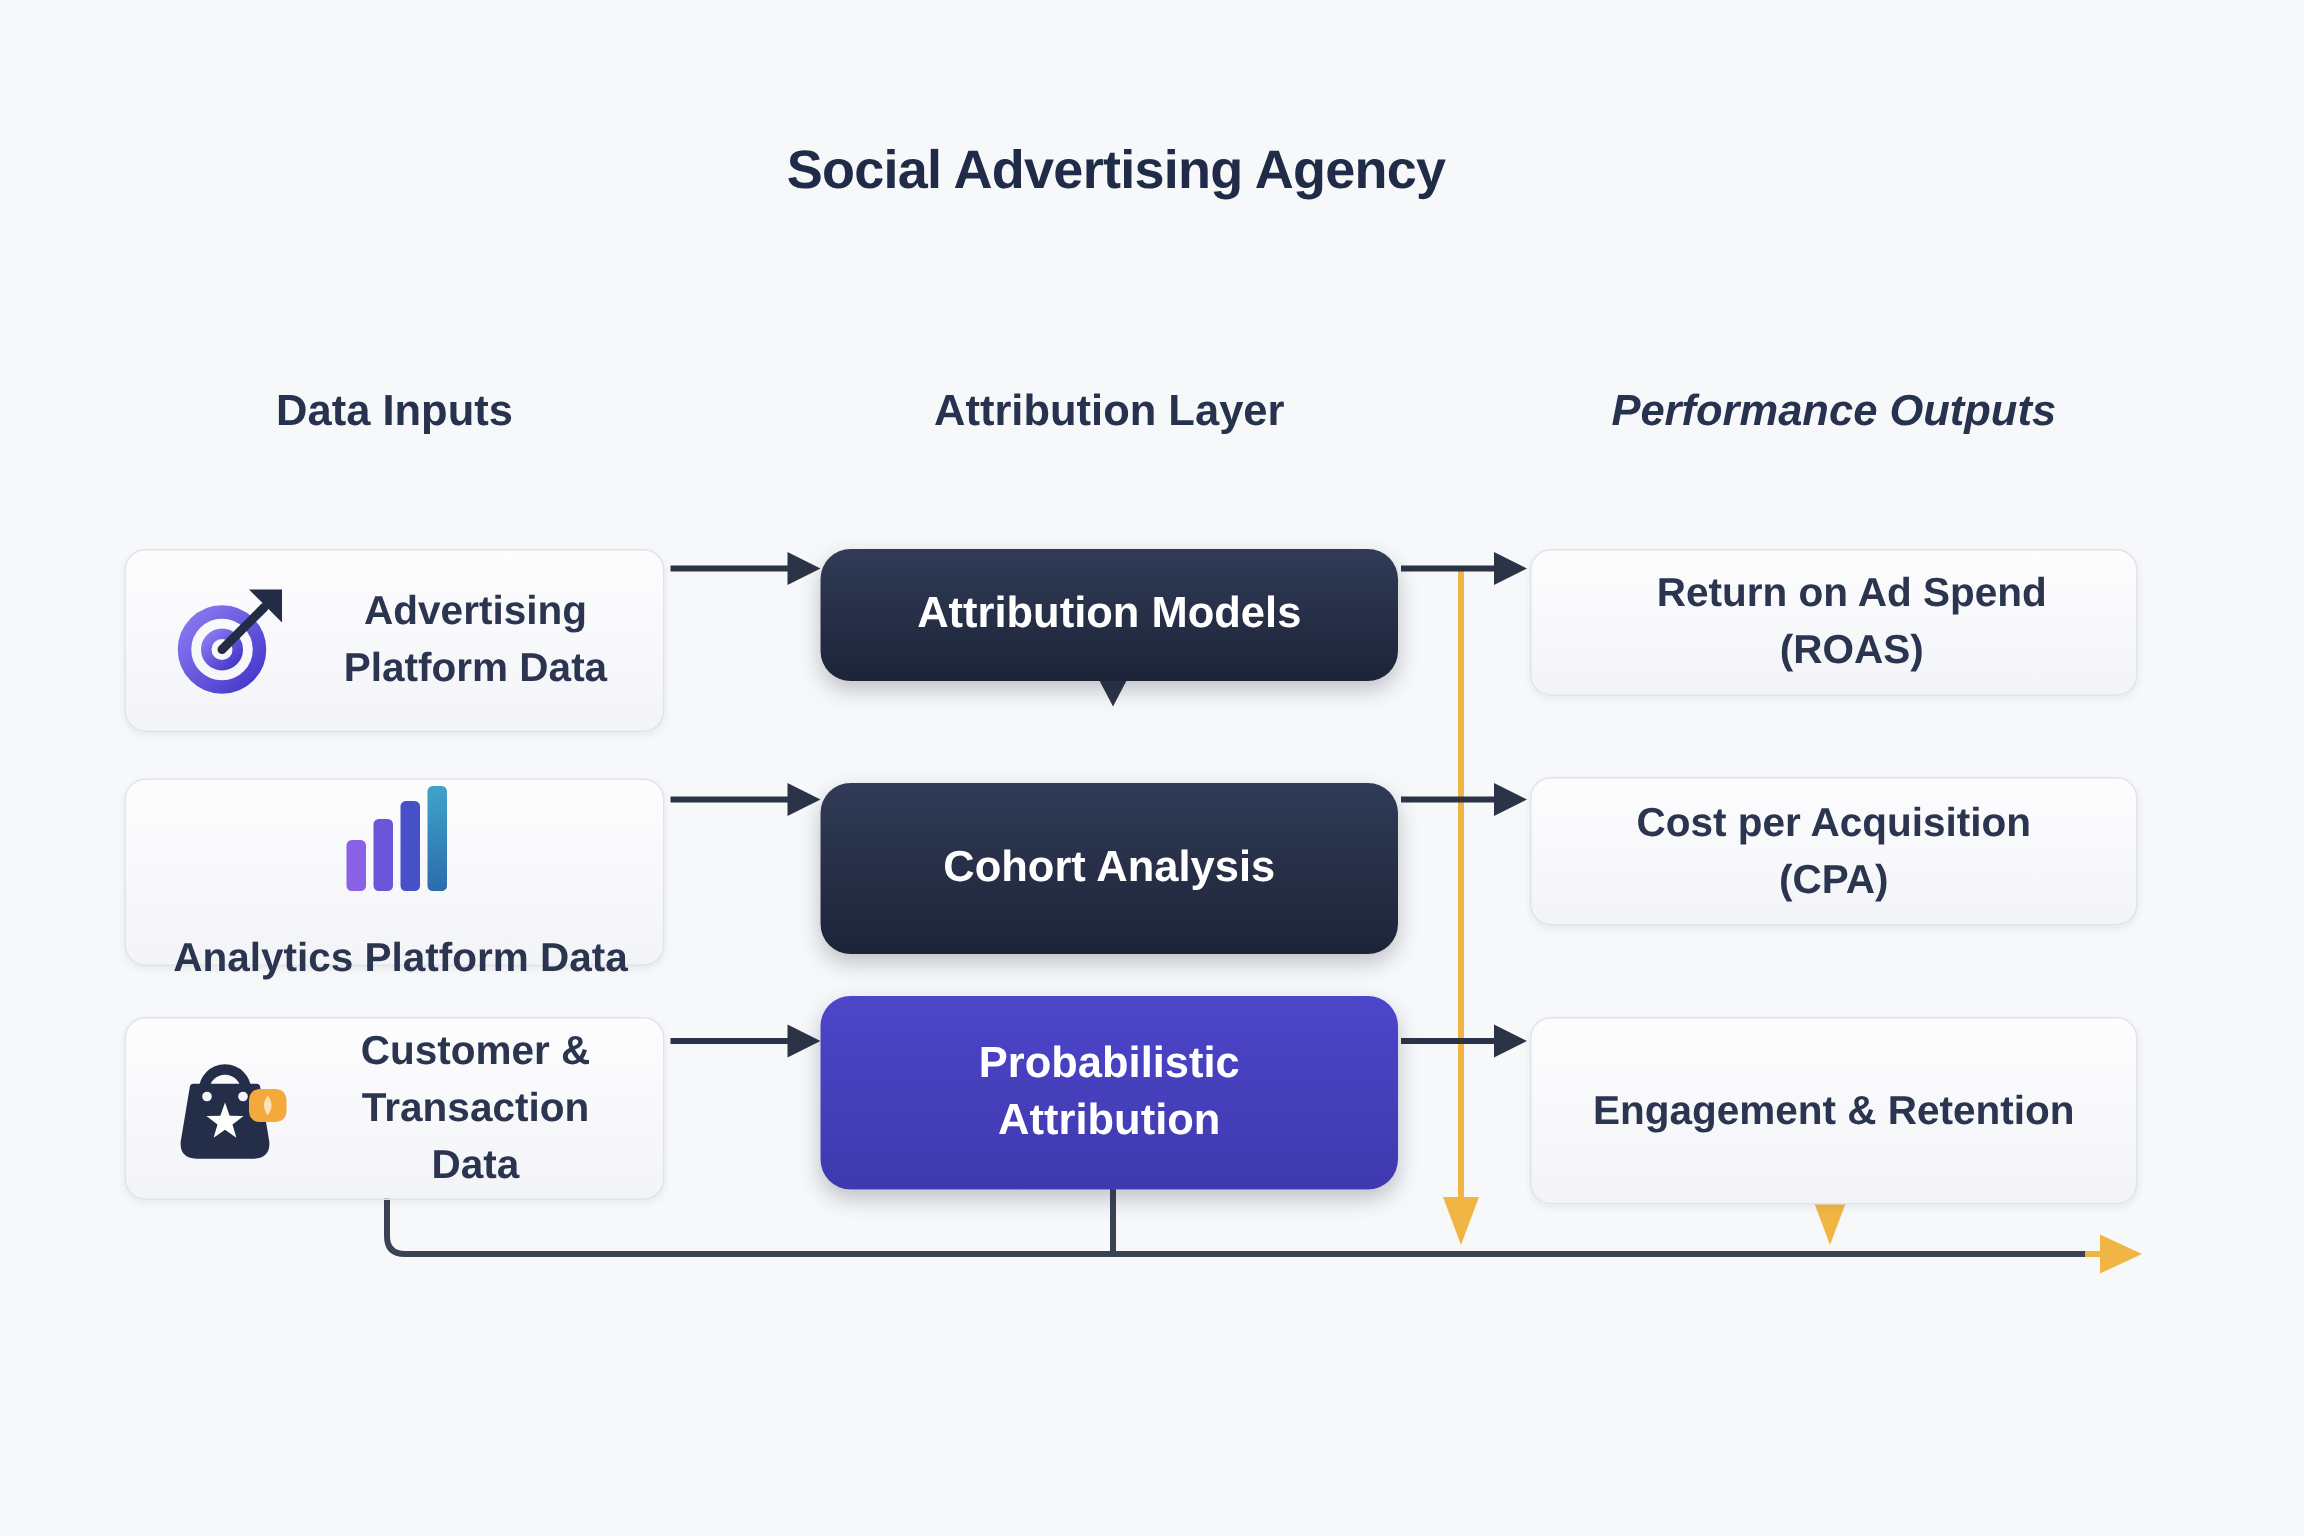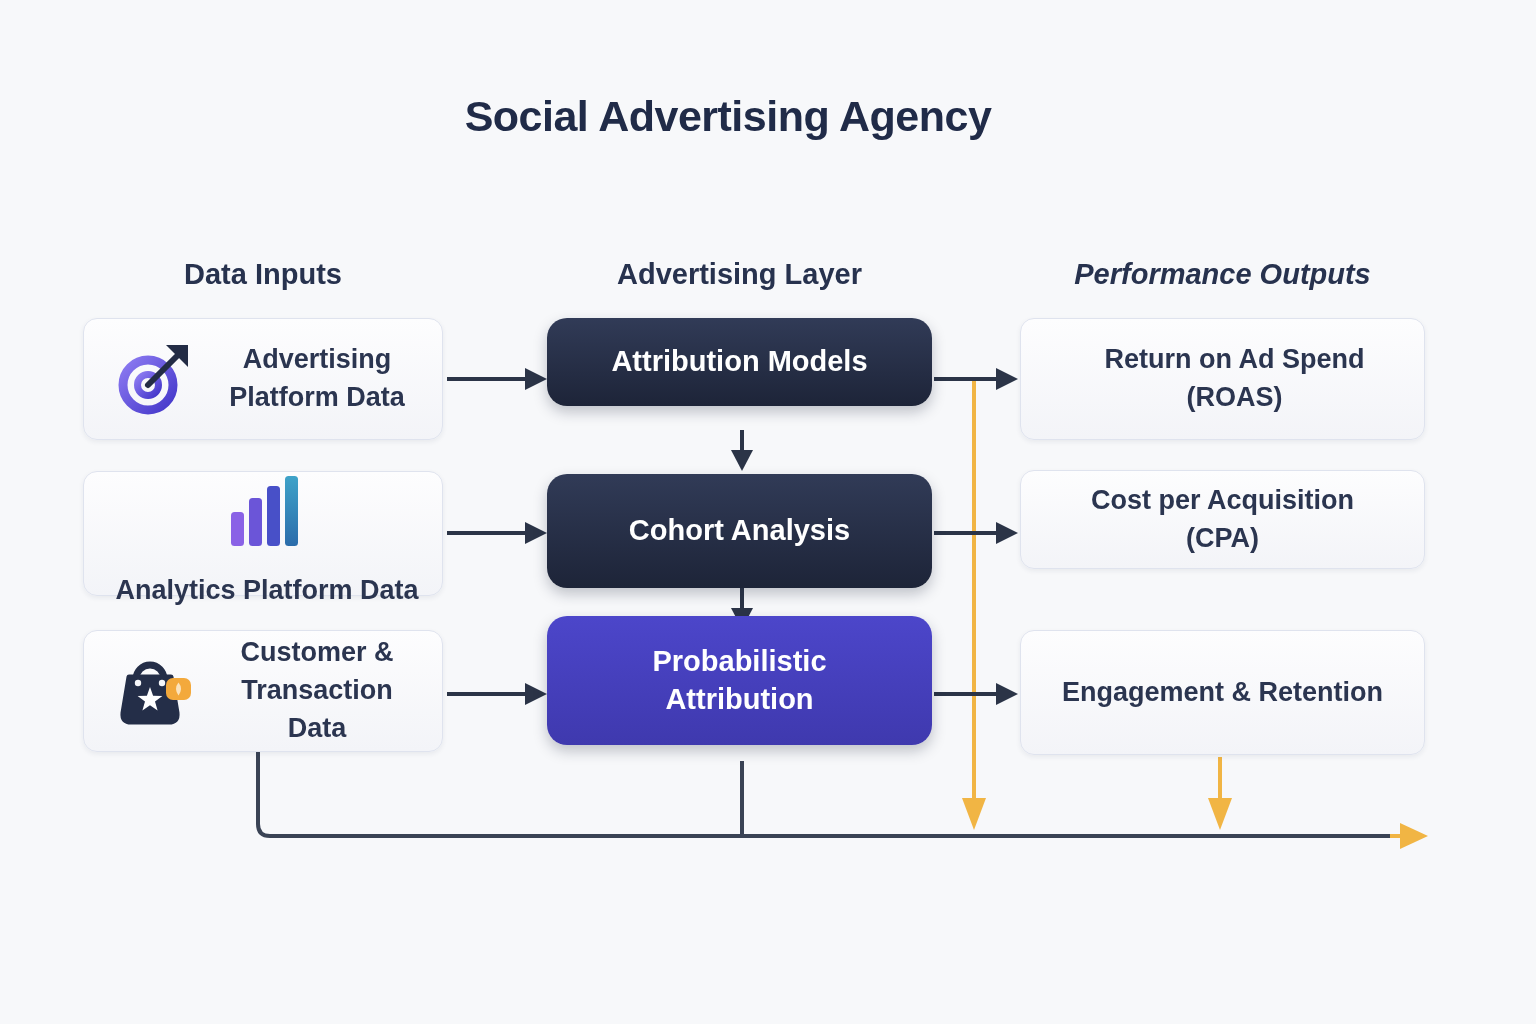--- a/index.html
+++ b/index.html
@@ -4,41 +4,42 @@
 <style>
   html,body{margin:0;padding:0;}
   .canvas{
     position:relative;
     width:1536px;height:1024px;
     background:#f7f8fa;
     font-family:"Liberation Sans", sans-serif;
     overflow:hidden;
   }
   .page-title{
-    position:absolute;top:92px;left:0;width:1456px;
+    position:absolute;top:92px;left:16px;width:1456px;
     text-align:center;
-    font-size:43px;font-weight:800;letter-spacing:-0.5px;
+    font-size:36px;font-weight:800;letter-spacing:-0.5px;
     color:#202b48;margin:0;
   }
   .col-header{
     position:absolute;
     text-align:center;
     font-size:29px;font-weight:700;
     color:#27324e;
     margin-top:24px;
   }
   .col-header.inputs{left:83px;width:360px;top:234px;}
   .col-header.processing{left:547px;width:385px;top:234px;}
   .col-header.outputs{left:1020px;width:405px;top:234px;font-style:italic;}
 
   .node{
     position:absolute;
     box-sizing:border-box;
     display:flex;align-items:center;justify-content:center;
     border-radius:14px;
+    margin-top:48px;
   }
   .node.light{
     background:linear-gradient(180deg,#fdfdfe 0%,#f3f4f8 100%);
     border:1.5px solid #dfe3ee;
     box-shadow:0 2px 5px rgba(35,45,75,0.07);
   }
   .node.input{
     left:83px;width:360px;
     padding:0 20px 0 28px;
     justify-content:flex-start;gap:20px;
@@ -62,34 +63,34 @@
   .node.output .label{
     max-width:332px;text-align:center;
     font-size:27px;font-weight:700;color:#2b3550;line-height:1.4;
   }
   .i1{top:318px;height:122px;}
   .i2{top:471px;height:125px;flex-direction:column;}
   .i3{top:630px;height:122px;}
   .p1{top:318px;height:88px;}
   .p2{top:474px;height:114px;}
   .p3{top:616px;height:129px;}
-  .o1{top:318px;height:122px;padding-left:24px;}
+  .o1{top:318px;height:98px;padding-left:24px;}
   .o2{top:470px;height:99px;}
   .o3{top:630px;height:125px;}
   .connectors{position:absolute;inset:0;pointer-events:none;}
 </style>
 </head>
 <body>
 
 <div class="canvas">
 
   <h1 class="page-title">Social Advertising Agency</h1>
 
   <div class="col-header inputs">Data Inputs</div>
-  <div class="col-header processing">Advertising Layer</div>
+  <div class="col-header processing">Attribution Layer</div>
   <div class="col-header outputs">Performance Outputs</div>
 
   <svg class="connectors" width="1536" height="1024" viewBox="0 0 1536 1024">
 
     <g stroke="#f1b544" fill="#f1b544" stroke-width="4">
       <line x1="974" y1="379" x2="974" y2="800"></line>
       <polygon points="962,798 986,798 974,830" stroke="none"></polygon>
     </g>
     <g stroke="#f1b544" fill="#f1b544" stroke-width="4">
       <line x1="1220" y1="757" x2="1220" y2="800"></line>

